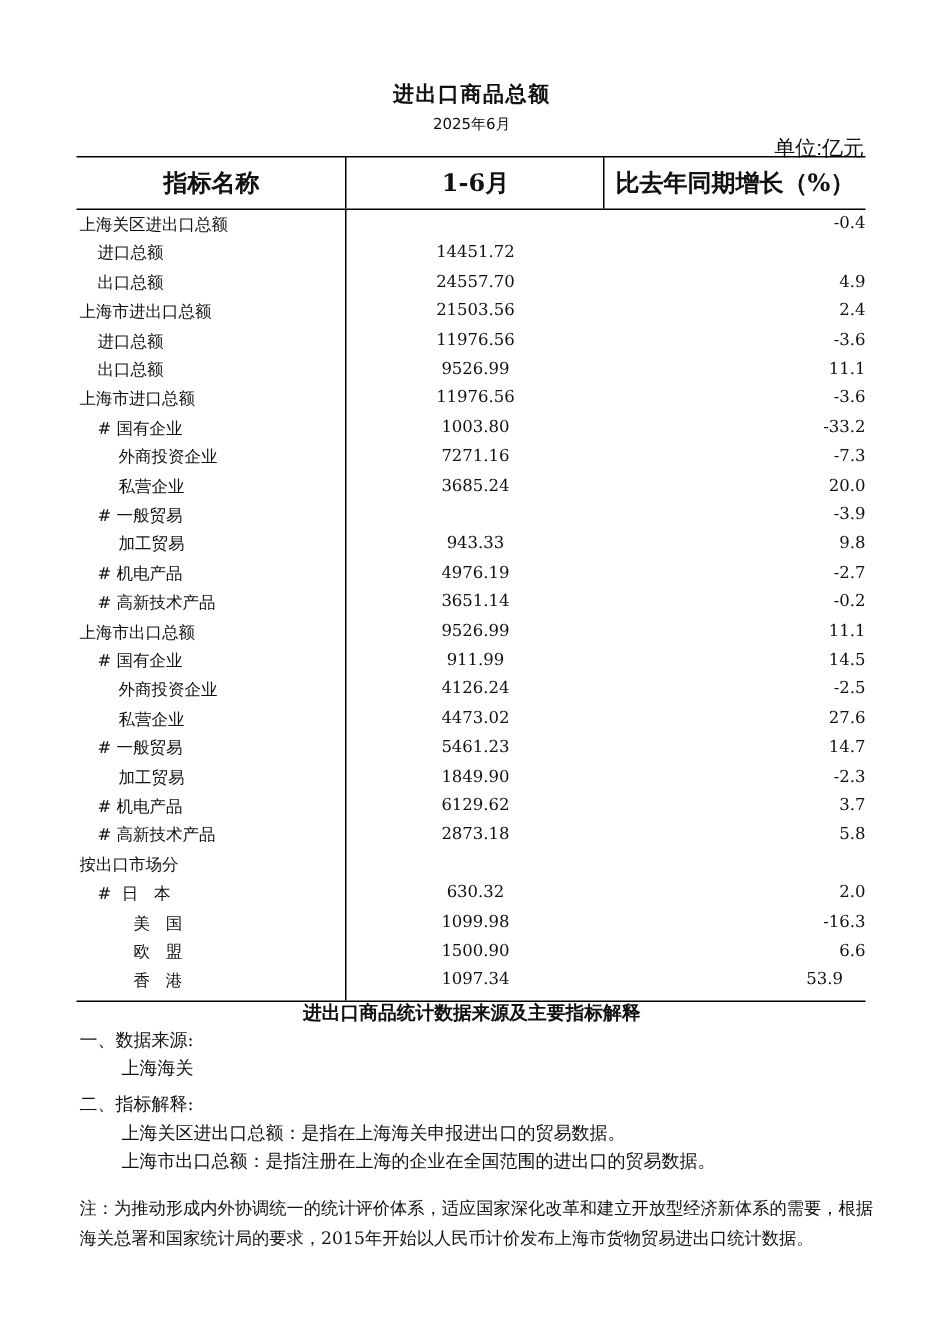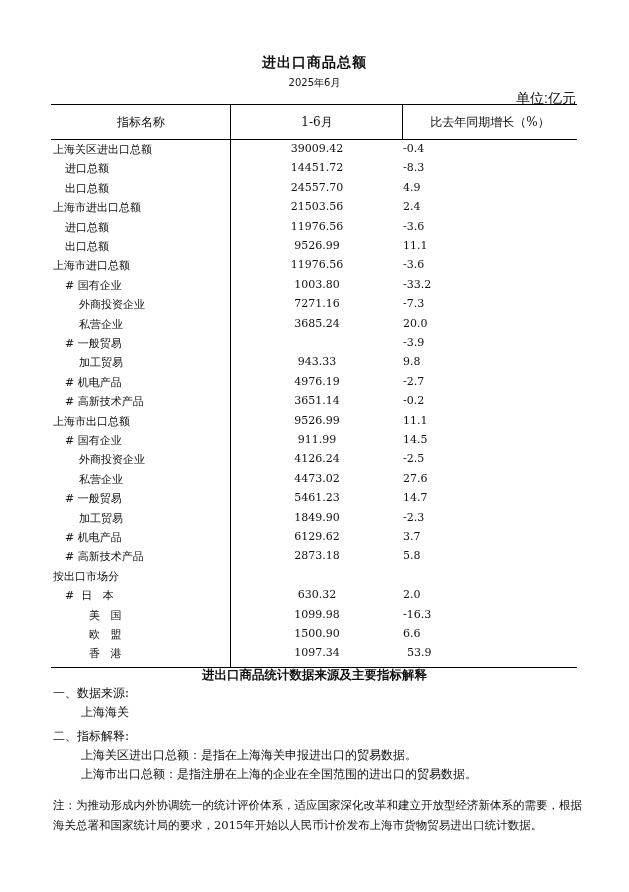--- a/index.html
+++ b/index.html
@@ -6,26 +6,26 @@
   body { width: 629px; height: 892px; position: relative; overflow: hidden;
          font-family: "DejaVu Serif", "Liberation Serif", serif; color: #111; }
   .title { position: absolute; left: 0; width: 629px; top: 54px; text-align: center;
            font-family: "DejaVu Sans", "Liberation Sans", sans-serif; font-size: 14px; font-weight: bold; letter-spacing: 1px; }
   .subtitle { position: absolute; left: 0; width: 629px; top: 76px; text-align: center;
               font-family: "DejaVu Sans", "Liberation Sans", sans-serif; font-size: 10px; }
   .unit { position: absolute; right: 53px; top: 90px; font-family: Liberation Sans, sans-serif; font-size: 14px; }
   .table { position: absolute; left: 51px; top: 104px; width: 526px; height: 562px;
            border-top: 1px solid #000; border-bottom: 1px solid #000; }
   .hdr { position: absolute; left: 0; top: 0; width: 526px; height: 34px; border-bottom: 1px solid #000; }
-  .hdr-cell { position: absolute; top: 0; height: 34px; line-height: 34px; text-align: center; font-size: 12px; }
+  .hdr-cell { position: absolute; top: 0; height: 34px; line-height: 34px; text-align: center; font-size: 16px; font-weight: bold; }
   .vline { position: absolute; width: 1px; background: #000; }
   .row { position: absolute; left: 0; width: 526px; height: 19.4px; font-size: 11px; }
   .row .name { position: absolute; left: 2px; top: 0; white-space: pre; }
   .row .val { position: absolute; left: 230px; width: 172px; text-align: center; top: 0; }
-  .row .pct { position: absolute; left: 402px; width: 124px; text-align: left; top: 0; }
+  .row .pct { position: absolute; left: 402px; width: 124px; text-align: right; top: 0; }
   .section-title { position: absolute; left: 0; width: 629px; top: 667px; text-align: center; font-size: 12.5px; font-weight: bold; font-family: "DejaVu Sans", "Liberation Sans", sans-serif; }
   .note-line { position: absolute; font-size: 12px; white-space: pre; }
   .footnote { position: absolute; left: 53px; top: 795px; width: 530px; font-size: 11.5px; line-height: 20px; }
 </style>
 </head>
 <body>
 
 <div class="title">进出口商品总额</div>
 <div class="subtitle">2025年6月</div>
 <div class="unit">单位:亿元</div>
@@ -35,27 +35,25 @@
     <div class="hdr-cell" style="left:0;width:180px;">指标名称</div>
     <div class="hdr-cell" style="left:180px;width:172px;">1-6月</div>
     <div class="hdr-cell" style="left:352px;width:174px;">比去年同期增长（%）</div>
     <div class="vline" style="left:179px;top:0;height:34px;"></div>
     <div class="vline" style="left:351px;top:0;height:34px;"></div>
   </div>
   <div class="vline" style="left:179px;top:35px;height:527px;"></div>
   <div id="rows">
       <div class="row" style="top: 37px;">
         <div class="name" style="left: 2px;">上海关区进出口总额</div>
-        <div class="val" style="left: 180px; width: 172px;">39009.42</div>
         <div class="pct" style="left: 352px; width: 174px;">-0.4</div>
       </div>
       <div class="row" style="top: 56.4px;">
         <div class="name" style="left: 14px;">进口总额</div>
         <div class="val" style="left: 180px; width: 172px;">14451.72</div>
-        <div class="pct" style="left: 352px; width: 174px;">-8.3</div>
       </div>
       <div class="row" style="top: 75.8px;">
         <div class="name" style="left: 14px;">出口总额</div>
         <div class="val" style="left: 180px; width: 172px;">24557.70</div>
         <div class="pct" style="left: 352px; width: 174px;">4.9</div>
       </div>
       <div class="row" style="top: 95.2px;">
         <div class="name" style="left: 2px;">上海市进出口总额</div>
         <div class="val" style="left: 180px; width: 172px;">21503.56</div>
         <div class="pct" style="left: 352px; width: 174px;">2.4</div>
@@ -165,21 +163,21 @@
         <div class="pct" style="left: 352px; width: 174px;">-16.3</div>
       </div>
       <div class="row" style="top: 522px;">
         <div class="name" style="left: 38px;">欧   盟</div>
         <div class="val" style="left: 180px; width: 172px;">1500.90</div>
         <div class="pct" style="left: 352px; width: 174px;">6.6</div>
       </div>
       <div class="row" style="top: 541.4px;">
         <div class="name" style="left: 38px;">香   港</div>
         <div class="val" style="left: 180px; width: 172px;">1097.34</div>
-        <div class="pct" style="left: 356px; width: 174px;">53.9</div>
+        <div class="pct" style="left: 337px; width: 174px;">53.9</div>
       </div>
     </div>
 </div>
 
 <div class="section-title">进出口商品统计数据来源及主要指标解释</div>
 <div class="note-line" style="left:53px;top:685px;">一、数据来源:</div>
 <div class="note-line" style="left:81px;top:704px;">上海海关</div>
 <div class="note-line" style="left:53px;top:728px;">二、指标解释:</div>
 <div class="note-line" style="left:81px;top:747px;">上海关区进出口总额：是指在上海海关申报进出口的贸易数据。</div>
 <div class="note-line" style="left:81px;top:766px;">上海市出口总额：是指注册在上海的企业在全国范围的进出口的贸易数据。</div>

